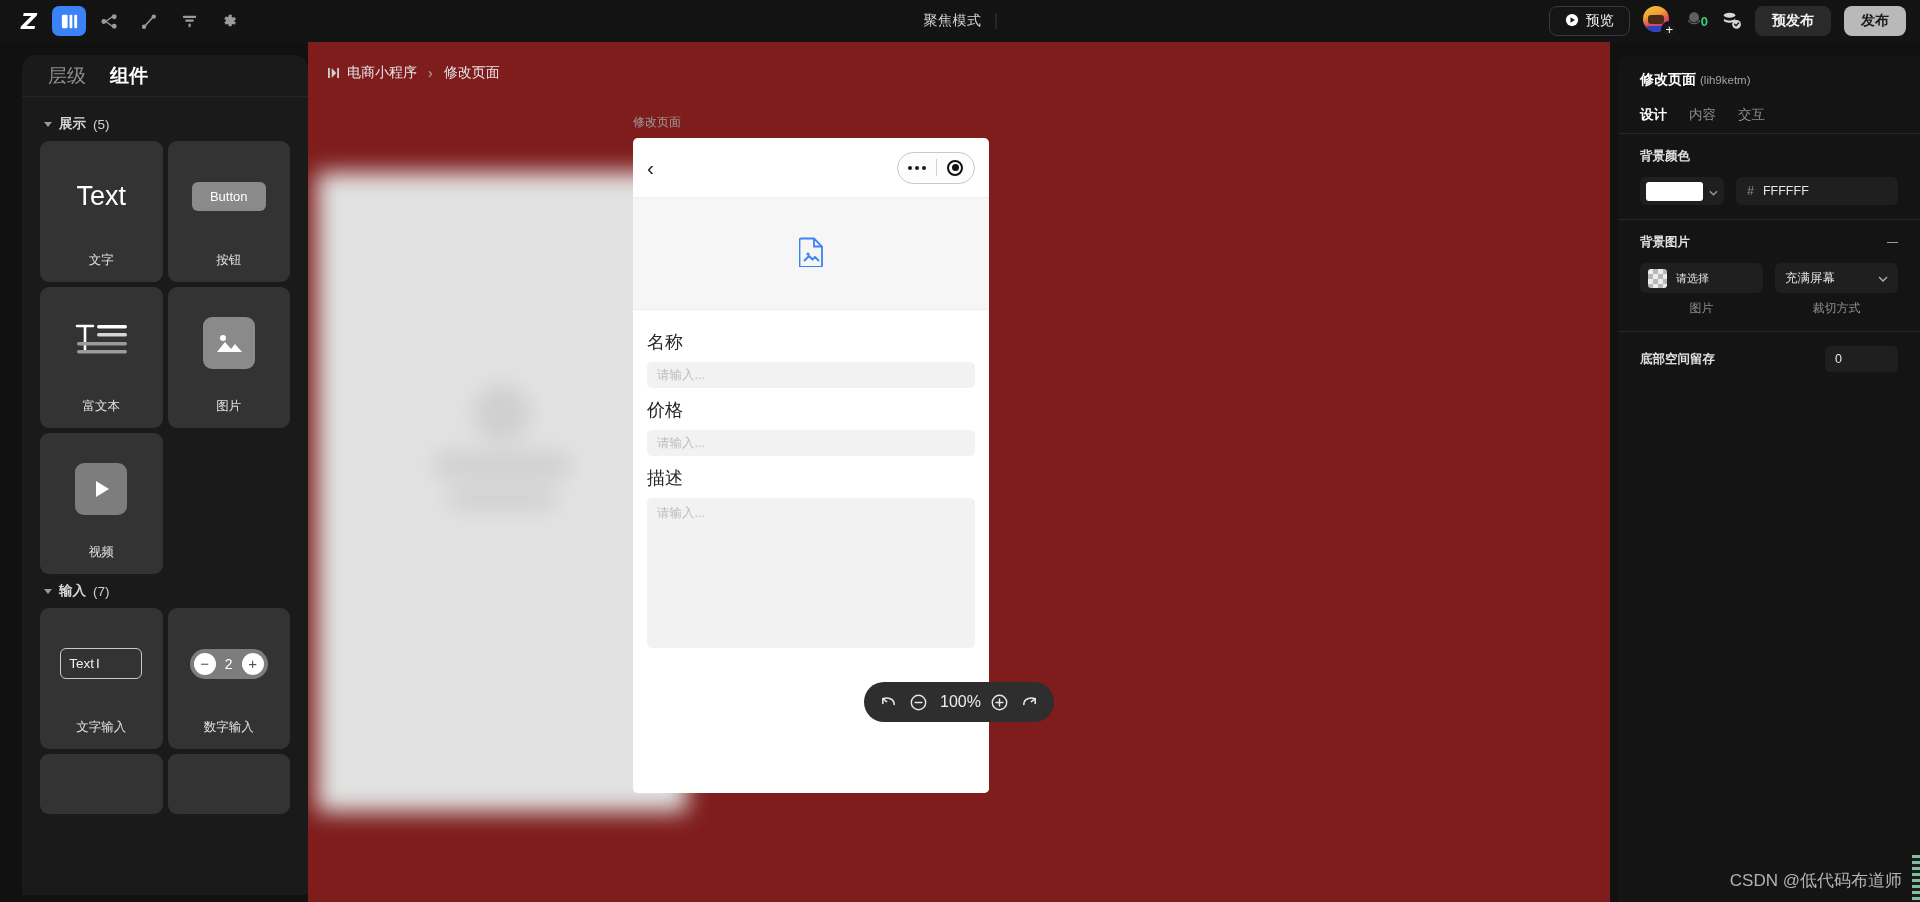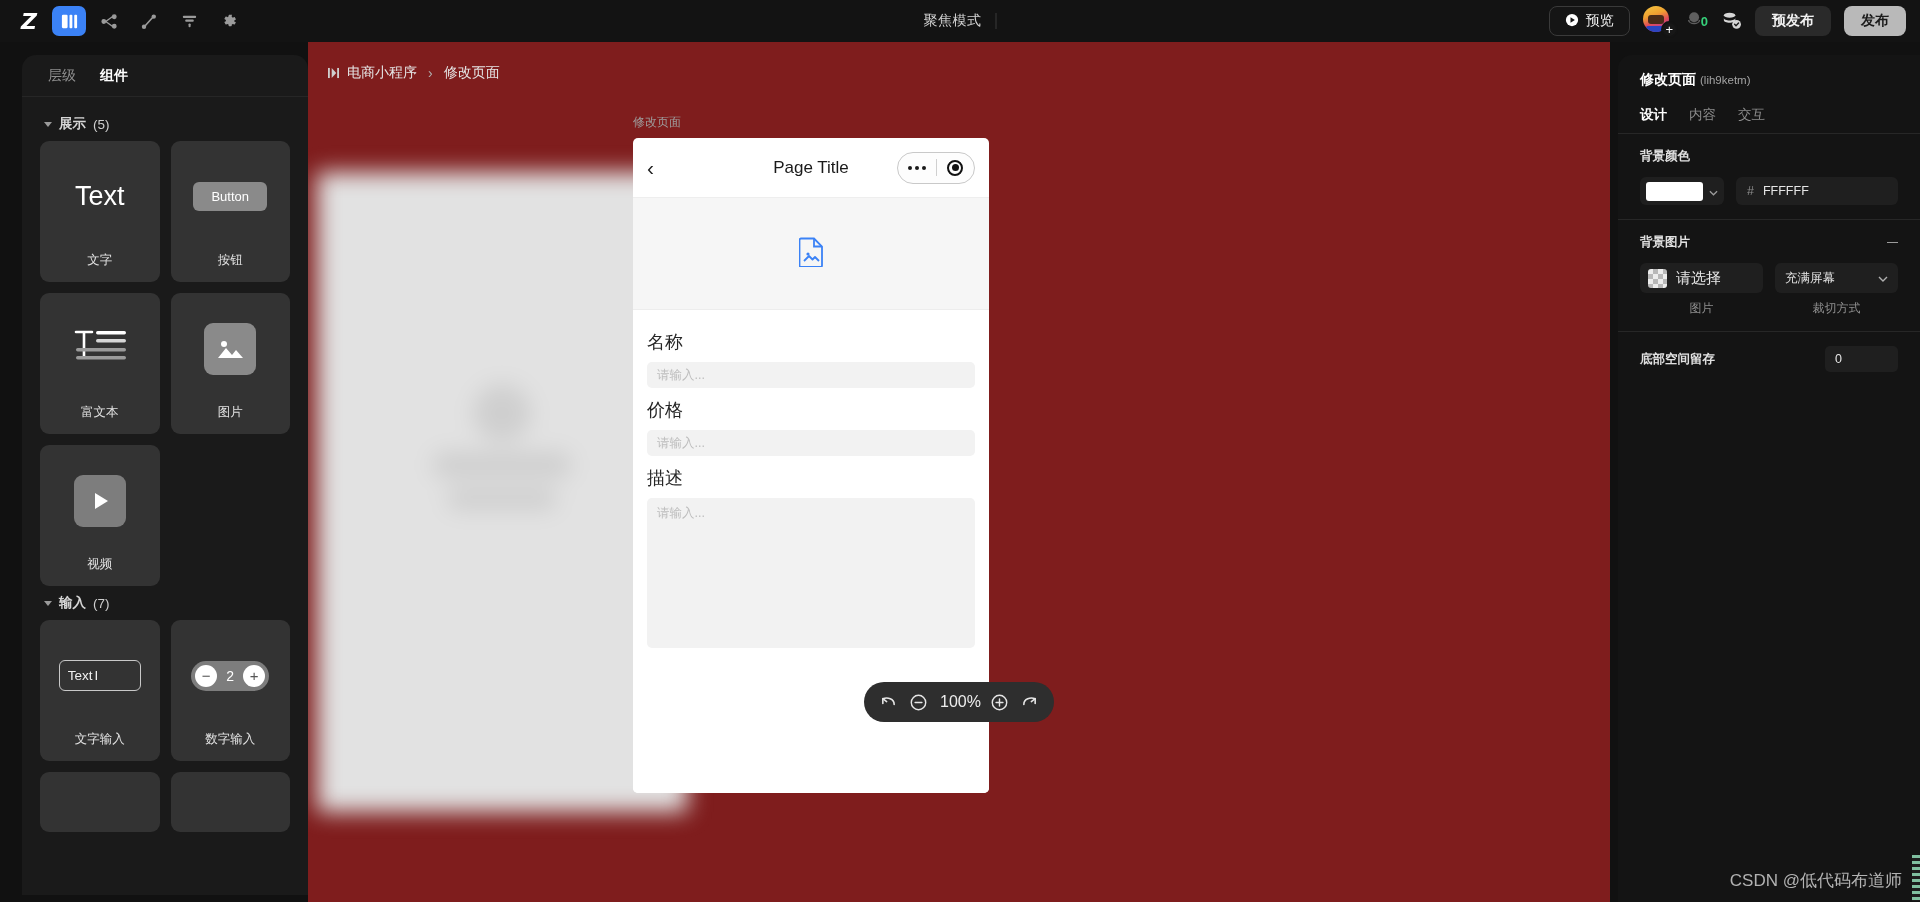--- a/index.html
+++ b/index.html
@@ -87,33 +87,33 @@
   .left-panel {
     position: absolute; left: 22px; top: 55px;
     width: 286px; height: 840px;
     background: #1a1a1a; border-radius: 14px 14px 0 0;
     overflow: hidden; z-index: 20;
   }
   .lp-tabs {
     height: 42px; display: flex; align-items: center; gap: 24px;
     padding: 0 26px; border-bottom: 1px solid #262626;
   }
-  .lp-tab { font-size: 14px; color: #8f8f8f; cursor: pointer; }
+  .lp-tab { font-size: 19px; color: #8f8f8f; cursor: pointer; }
   .lp-tab.active { color: #ffffff; font-weight: bold; }
 
   .lp-body { padding: 10px 18px 0 18px; height: 798px; overflow: hidden; }
   .group-head {
     display:flex; align-items:center; gap: 7px;
     font-size: 13.5px; color: #d6d6d6; font-weight: bold;
     padding: 8px 4px 8px 4px;
   }
   .caret { width:0;height:0;border-left:4.5px solid transparent;border-right:4.5px solid transparent;border-top:5px solid #9a9a9a; }
   .count { font-weight: normal; color: #cfcfcf; }
 
-  .card-grid { display: grid; grid-template-columns: 1fr 1fr; gap: 11px; }
+  .card-grid { display: grid; grid-template-columns: 1fr 1fr; gap: 5px; }
   .comp-card {
     background: #333333; border-radius: 9px;
     height: 141px; position: relative; cursor: grab;
     display:flex; flex-direction: column; align-items:center; justify-content:center;
   }
   .comp-visual { flex: 1; display:flex; align-items:center; justify-content:center; width:100%; }
   .comp-label { font-size: 12.5px; color: #e2e2e2; padding-bottom: 13px; }
   .txt-sample { font-size: 27px; color: #ffffff; font-family: "Liberation Sans", sans-serif; }
   .btn-sample {
     background: #8a8a8a; color: #ffffff; font-size: 13px;
@@ -262,21 +262,21 @@
     width: 123px; height: 30px; background: #1f1f1f; border-radius: 6px;
     display:flex;align-items:center; gap: 9px; padding: 0 8px; cursor:pointer;
   }
   .checker {
     width: 19px; height: 19px; border-radius: 3px;
     background-image:
       linear-gradient(45deg,#b8b8b8 25%,transparent 25%,transparent 75%,#b8b8b8 75%),
       linear-gradient(45deg,#b8b8b8 25%,#ededed 25%,#ededed 75%,#b8b8b8 75%);
     background-size: 10px 10px; background-position: 0 0, 5px 5px;
   }
-  .pick-text { font-size: 15px; color: #e6e6e6; }
+  .pick-text { font-size: 11px; color: #e6e6e6; }
   .select-box {
     width: 123px; height: 30px; background: #1f1f1f; border-radius: 6px;
     display:flex;align-items:center;justify-content:space-between;
     padding: 0 10px; font-size: 12.5px; color: #e6e6e6; cursor:pointer;
   }
   .sub-row { display:flex; gap: 12px; margin-top: 7px; }
   .sub-cap { width: 123px; text-align:center; font-size: 12px; color: #8e8e8e; }
   .kv-row { display:flex; align-items:center; justify-content:space-between; }
   .kv-label { font-size: 12.5px; color: #e0e0e0; font-weight:bold;text-align:center; }
   .kv-input {
@@ -413,21 +413,20 @@
         <div class="blur-blob" style="width:110px;height:22px;border-radius:11px;"></div>
       </div>
     </div>
 
     <div class="focus-wrap">
       <div class="focus-title">修改页面</div>
 
       <div class="phone">
         <div class="phone-nav">
           <span class="nav-back">‹</span>
-          <span class="nav-title">Page Title</span>
           <span class="nav-caps">
             <span class="caps-dots">
               <i class="caps-dot"></i>
                 <i class="caps-dot"></i>
                 <i class="caps-dot"></i>
             </span>
             <span class="caps-div"></span>
             <span class="caps-circle">
               <span class="caps-ring">
                   <i></i>

